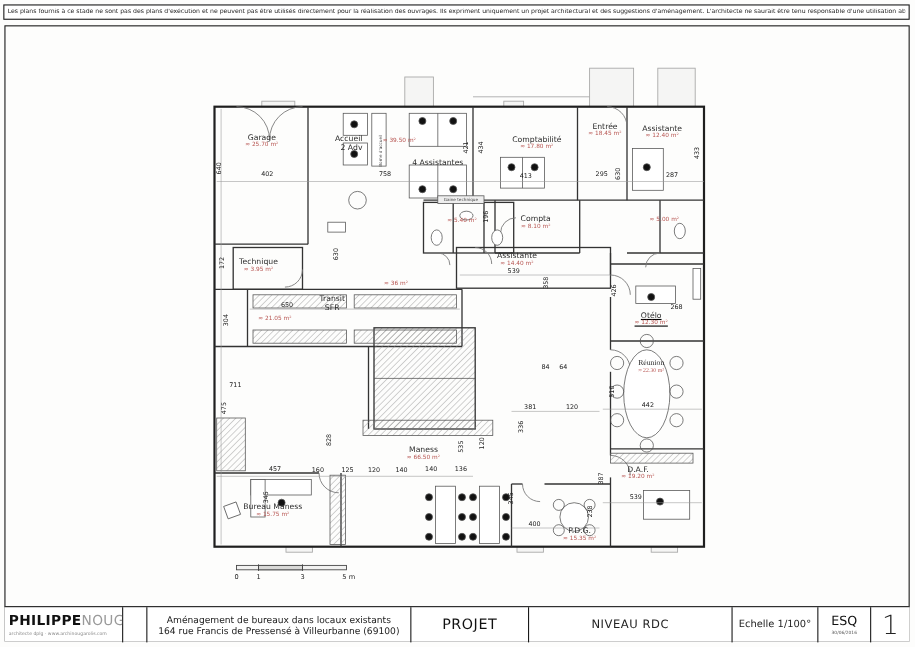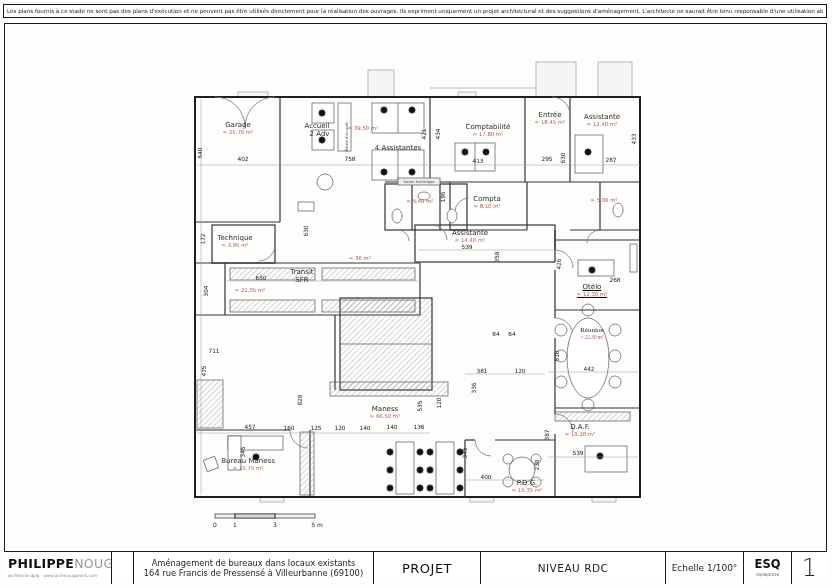--- a/index.html
+++ b/index.html
@@ -27,21 +27,21 @@
   .tb-logo .firm{font-size:12.5px;letter-spacing:.3px;line-height:1;}
   .tb-logo .firm .b{font-weight:bold;color:#111;}
   .tb-logo .firm .l{color:#9a9a9a;}
   .tb-logo .firm-sub{font-size:4.2px;color:#888;margin-top:2px;}
   .tb-spacer{left:108px;width:22px;}
   .tb-project{left:130px;width:240px;font-size:8.3px;color:#222;line-height:1.25;text-align:center;}
   .tb-phase{left:370px;width:107px;font-size:13px;color:#111;letter-spacing:.5px;}
   .tb-level{left:477px;width:185px;font-size:10.5px;color:#222;letter-spacing:.5px;}
   .tb-scale{left:662px;width:78px;font-size:9px;color:#222;}
   .tb-esq{left:740px;width:48px;}
-  .tb-esq .doc{font-size:11.5px;font-weight:bold;color:#111;line-height:1;}
+  .tb-esq .doc{font-size:11.5px;font-weight:normal;color:#111;line-height:1;}
   .tb-esq .date{font-size:4px;color:#555;margin-top:1px;}
   .tb-sheet{left:788px;width:35px;border-right:none;font-size:24px;color:#222;font-weight:300;}
 </style>
 </head>
 <body>
 
 <div class="sheet">
 
   <div class="disclaimer-box">
     <span>Les plans fournis à ce stade ne sont pas des plans d'exécution et ne peuvent pas être utilisés directement pour la réalisation des ouvrages. Ils expriment uniquement un projet architectural et des suggestions d'aménagement. L'architecte ne saurait être tenu responsable d'une utilisation abusive et détournée qui pourrait en être faite</span>

